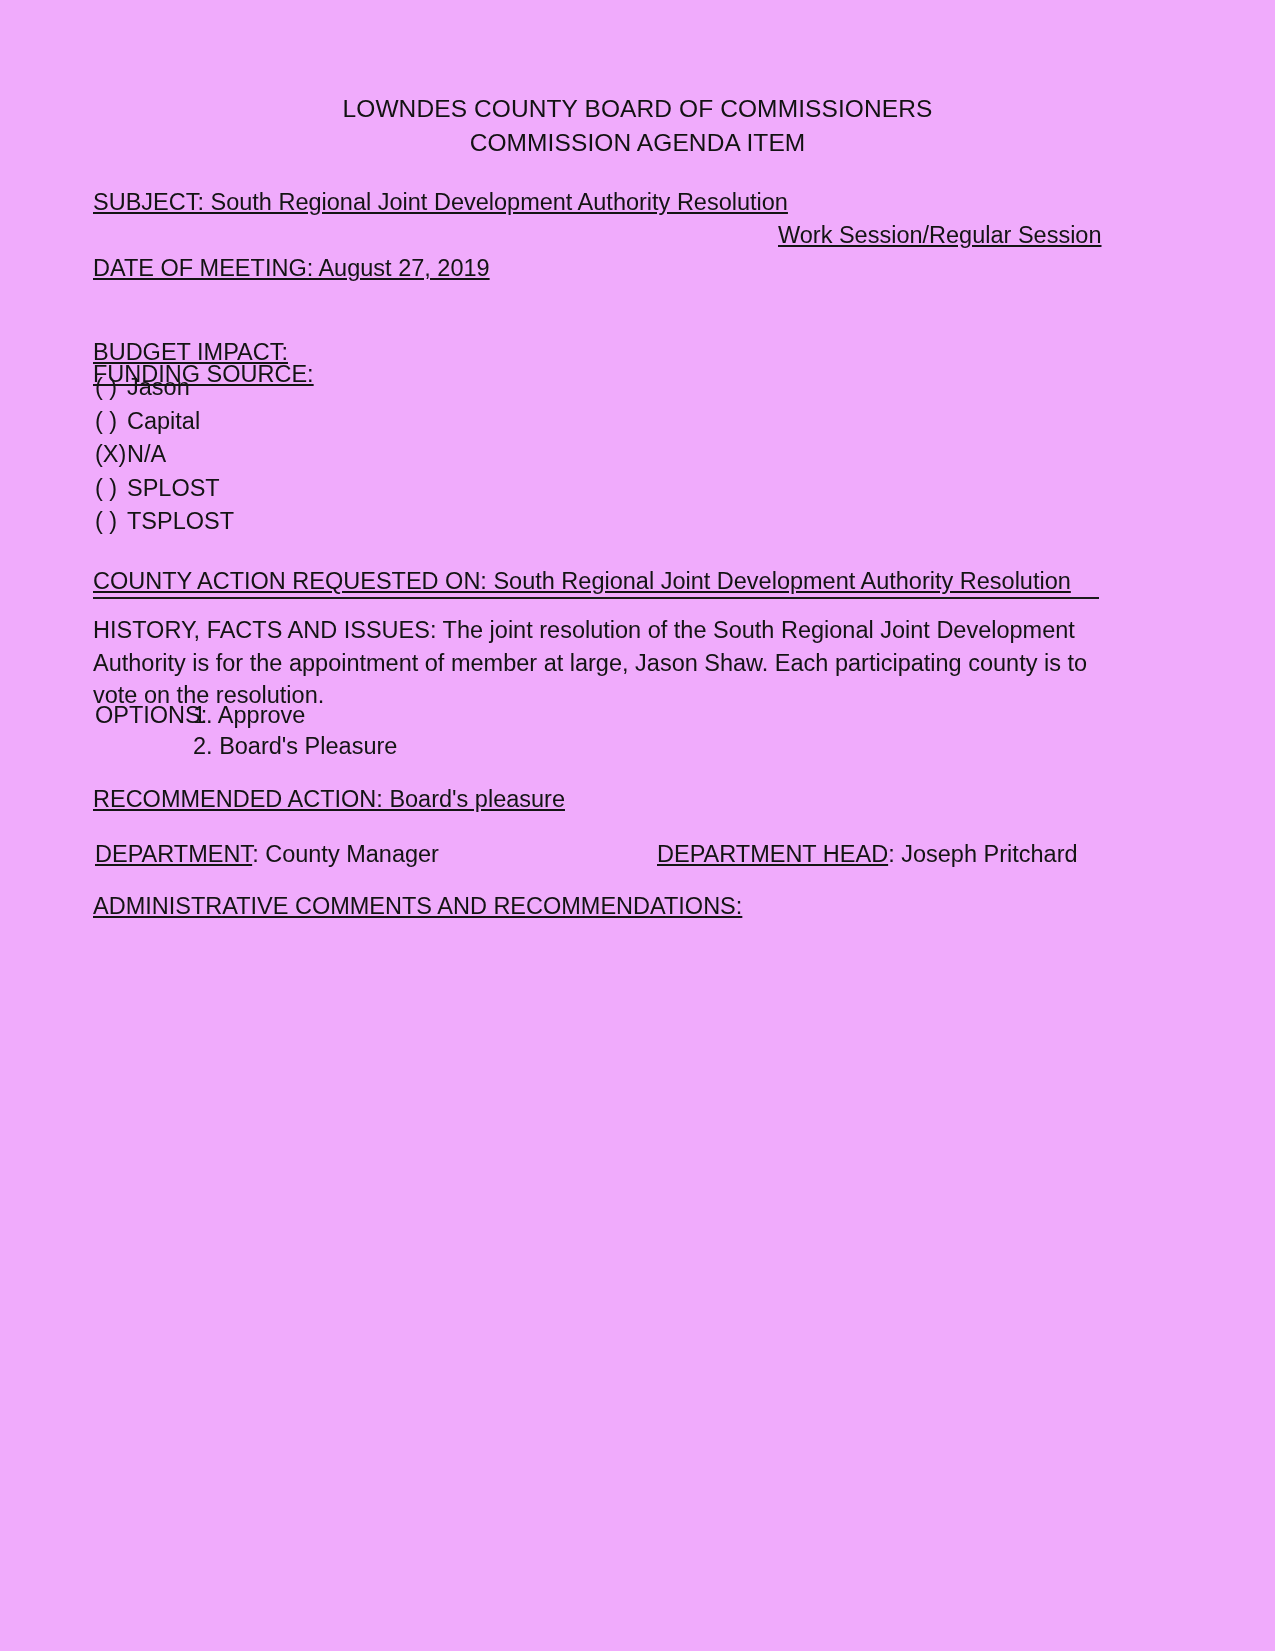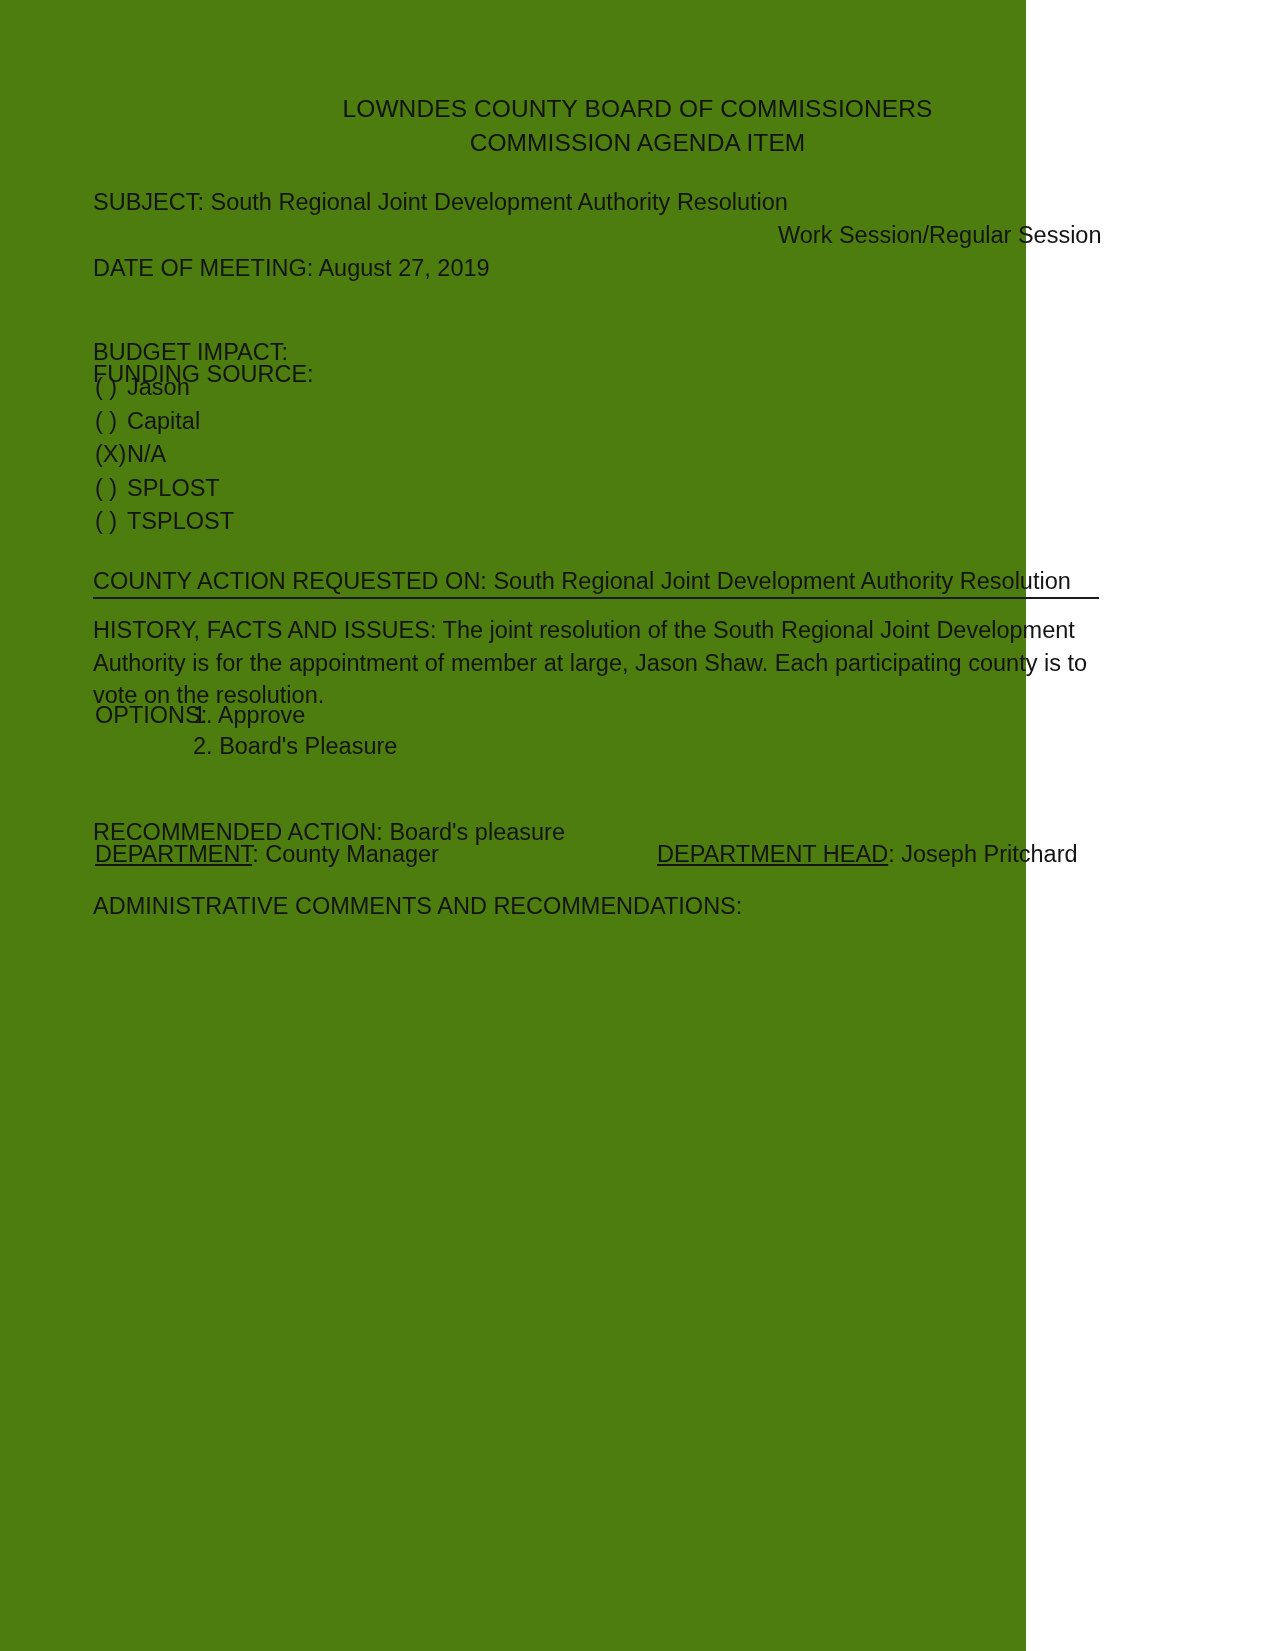--- a/index.html
+++ b/index.html
@@ -10,23 +10,23 @@
   body {
     width: 1275px;
     height: 1651px;
     font-family: "Liberation Sans", sans-serif;
     color: #1a1a1a;
     -webkit-font-smoothing: antialiased;
   }
 
   .page {
     position: relative;
-    width: 1026px;
+    width: 1275px;
     height: 1651px;
-    background: #4d7c0f;
+    background: #f0abfc;
     box-sizing: border-box;
   }
 
   
   .doc-header {
     position: absolute;
     left: 0;
     top: 92px;
     width: 1275px;
     text-align: center;
@@ -39,20 +39,21 @@
     white-space: nowrap;
   }
 
   
   .body-line {
     position: absolute;
     font-size: 23.5px;
     line-height: 33px;
     color: #141414;
     white-space: nowrap;
+    text-decoration: underline;
   }
   .body-para {
     position: absolute;
     font-size: 23.5px;
     line-height: 32.5px;
     color: #141414;
   }
 
   .u-label {
     text-decoration: underline;
@@ -181,21 +182,21 @@
 
   <div class="options-block">
     <div class="options-row">
       <span class="opt-key">OPTIONS:</span><span>1. Approve</span>
     </div>
     <div class="options-row">
       <span class="opt-indent"></span><span>2. Board's Pleasure</span>
     </div>
   </div>
 
-  <div class="body-line" style="left:93px; top:783px;margin-top:33px;">RECOMMENDED ACTION: Board's pleasure</div>
+  <div class="body-line" style="left:93px; top:783px;">RECOMMENDED ACTION: Board's pleasure</div>
 
   <div class="dept-row">
     <span><span class="u-label">DEPARTMENT</span><span>: </span><span>County Manager</span></span>
     <span class="dept-right"><span class="u-label">DEPARTMENT HEAD</span><span>: </span><span>Joseph Pritchard</span></span>
   </div>
 
   <div class="body-line" style="left:93px; top:890px;">ADMINISTRATIVE COMMENTS AND RECOMMENDATIONS:</div>
 
 </div>
 

